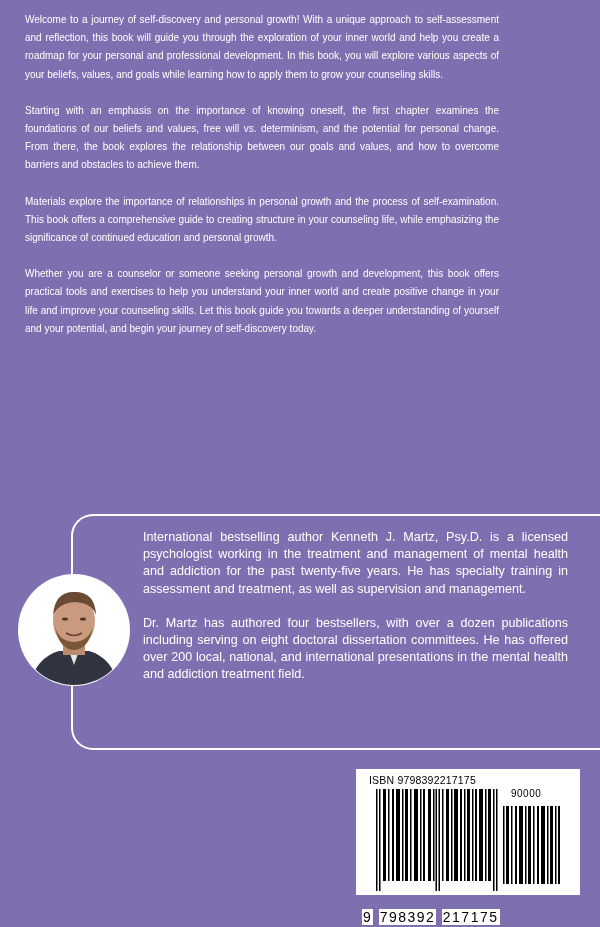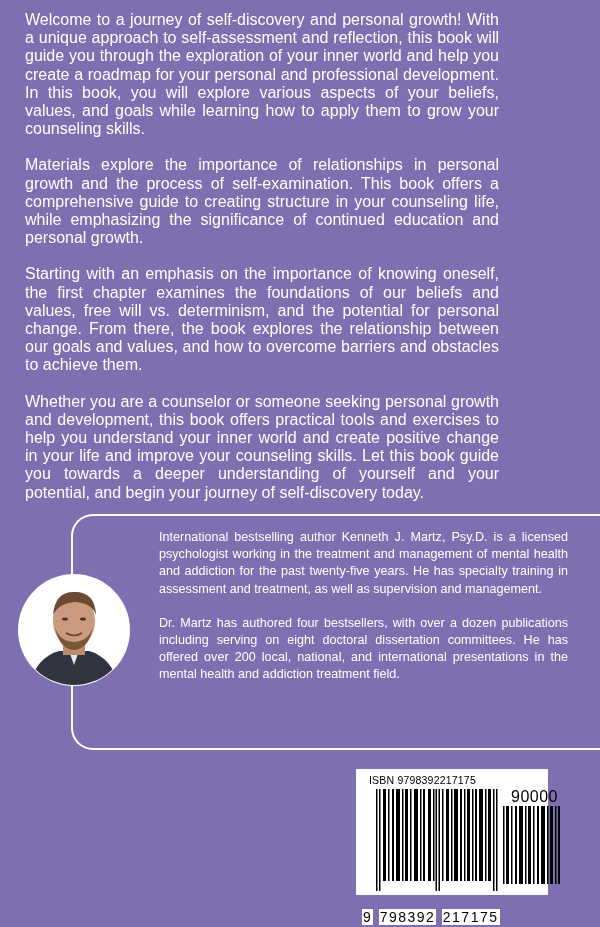--- a/index.html
+++ b/index.html
@@ -5,62 +5,62 @@
     html, body { margin: 0; padding: 0; }
     body {
       width: 600px; height: 927px; overflow: hidden;
       background: #7e6fb1;
       font-family: "Liberation Sans", sans-serif;
       color: #ffffff;
       position: relative;
     }
     .blurb {
       position: absolute; left: 25px; top: 11px; width: 474px;
-      font-size: 16px; line-height: 18.2px;
+      font-size: 10px; line-height: 18.2px;
       text-align: justify;
     }
     .blurb p { margin: 0 0 18px 0; }
     .frame {
       position: absolute; left: 71px; top: 514px; width: 560px; height: 232px;
       border: 2px solid #ffffff; border-right: none;
       border-radius: 22px 0 0 22px;
     }
     .photo {
       position: absolute; left: 19px; top: 575px; width: 110px; height: 110px;
       border-radius: 50%; background: #ffffff; overflow: hidden;
       box-shadow: 0 0 0 1px #ffffff;
     }
     .photo svg { display: block; }
     .bio {
       position: absolute; left: 143px; top: 529px; width: 425px;
       font-size: 12.6px; line-height: 17.2px; text-align: justify;
     }
-    .bio p { margin: 0 0 17px 16px; }
+    .bio p { margin: 0 0 17px 0; }
     .barcode-box {
-      position: absolute; left: 356px; top: 769px; width: 192px; height: 126px;
+      position: absolute; left: 356px; top: 769px; width: 224px; height: 126px;
       background: #ffffff; color: #000;
     }
     .isbn-label { position: absolute; left: 13px; top: 5px; font-size: 10.5px; letter-spacing: 0.2px; }
-    .price-label { position: absolute; left: 155px; top: 19px; font-size: 16px; letter-spacing: 0.5px; }
+    .price-label { position: absolute; left: 155px; top: 19px; font-size: 10px; letter-spacing: 0.5px; }
     .bars-main { position: absolute; left: 20px; top: 20px; }
     .bars-addon { position: absolute; left: 147px; top: 37px; }
     .digits {
       position: absolute; left: 6px; top: 103px; font-size: 14px; letter-spacing: 1.5px;
       background: transparent;
       margin-top: 37px;
     }
     .digits span { background: #fff; padding: 0 1px; }
   </style>
 </head>
 <body>
 
 <div class="blurb">
   <p>Welcome to a journey of self-discovery and personal growth! With a unique approach to self-assessment and reflection, this book will guide you through the exploration of your inner world and help you create a roadmap for your personal and professional development. In this book, you will explore various aspects of your beliefs, values, and goals while learning how to apply them to grow your counseling skills.</p>
+  <p>Starting with an emphasis on the importance of knowing oneself, the first chapter examines the foundations of our beliefs and values, free will vs. determinism, and the potential for personal change. From there, the book explores the relationship between our goals and values, and how to overcome barriers and obstacles to achieve them.</p>
   <p>Materials explore the importance of relationships in personal growth and the process of self-examination. This book offers a comprehensive guide to creating structure in your counseling life, while emphasizing the significance of continued education and personal growth.</p>
-  <p>Starting with an emphasis on the importance of knowing oneself, the first chapter examines the foundations of our beliefs and values, free will vs. determinism, and the potential for personal change. From there, the book explores the relationship between our goals and values, and how to overcome barriers and obstacles to achieve them.</p>
   <p>Whether you are a counselor or someone seeking personal growth and development, this book offers practical tools and exercises to help you understand your inner world and create positive change in your life and improve your counseling skills. Let this book guide you towards a deeper understanding of yourself and your potential, and begin your journey of self-discovery today.</p>
 </div>
 
 <div class="frame"></div>
 
 <div class="photo" title="Author photo of Kenneth J. Martz">
   <svg width="110" height="110" viewBox="0 0 110 110">
     <rect width="110" height="110" fill="#ffffff"></rect>
     <path d="M10 110 Q18 82 40 76 L70 76 Q92 82 100 110 Z" fill="#2f3440"></path>
     <path d="M50 76 L55 90 L60 76 Z" fill="#e8e4de"></path>

